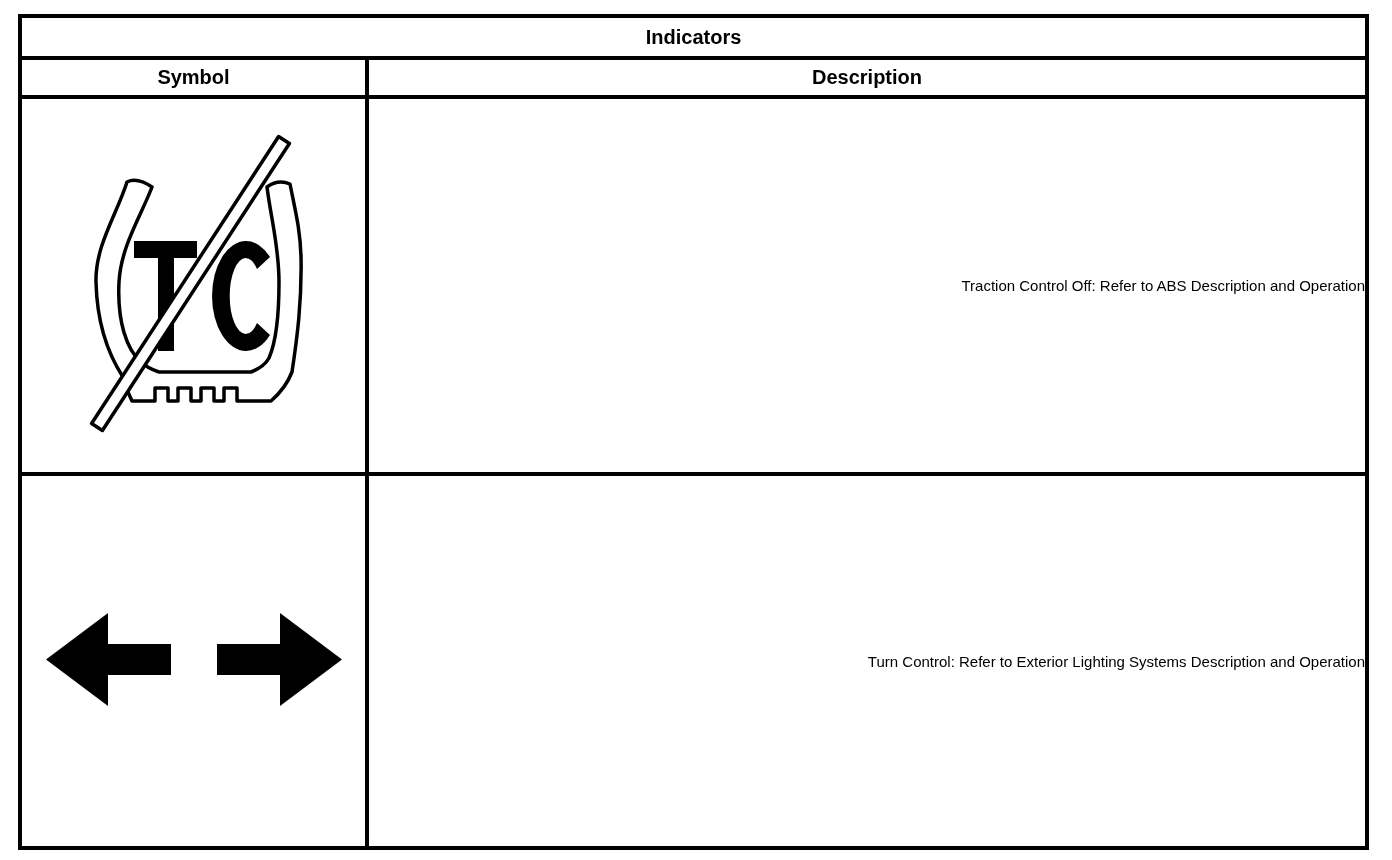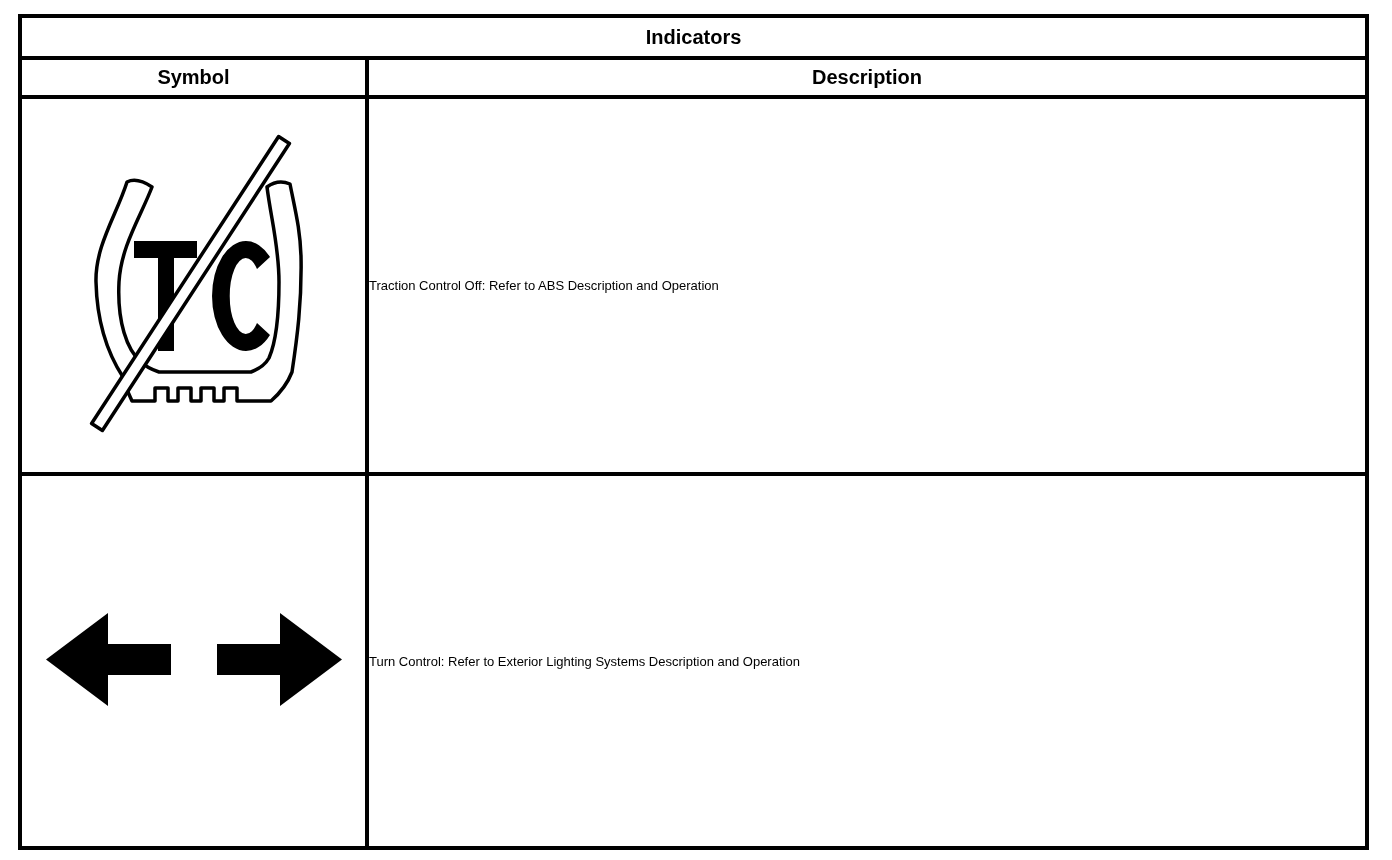--- a/index.html
+++ b/index.html
@@ -48,23 +48,23 @@
   }
   col.col-symbol { width: 347px; }
   col.col-desc   { width: 1000px; }
   tr.body-row-1 { height: 377px; }
   tr.body-row-2 { height: 374px; }
   td.symbol-cell {
     text-align: center;
     vertical-align: middle;
   }
   td.desc-cell {
-    text-align: left;
+    text-align: right;
     vertical-align: middle;
-    font-size: 13px;
+    font-size: 15px;
     font-weight: normal;
     padding: 0 24px;
   }
   .icon-wrap {
     display: inline-block;
     line-height: 0;
   }
 </style>
 </head>
 <body>

